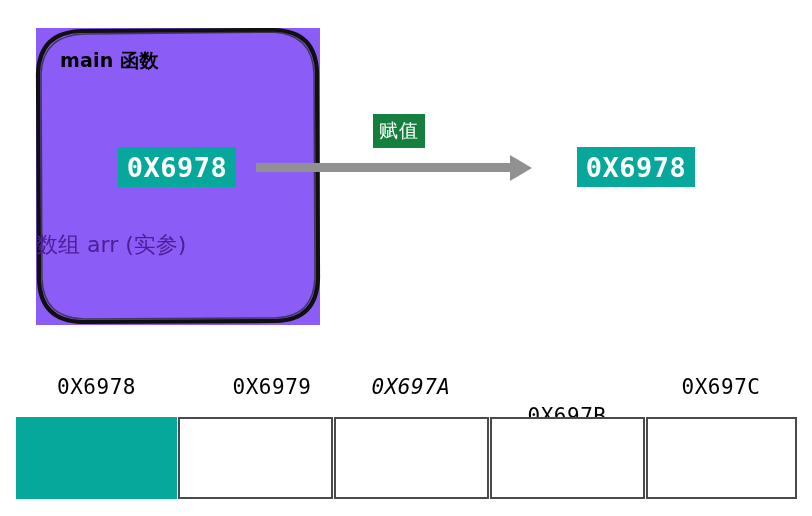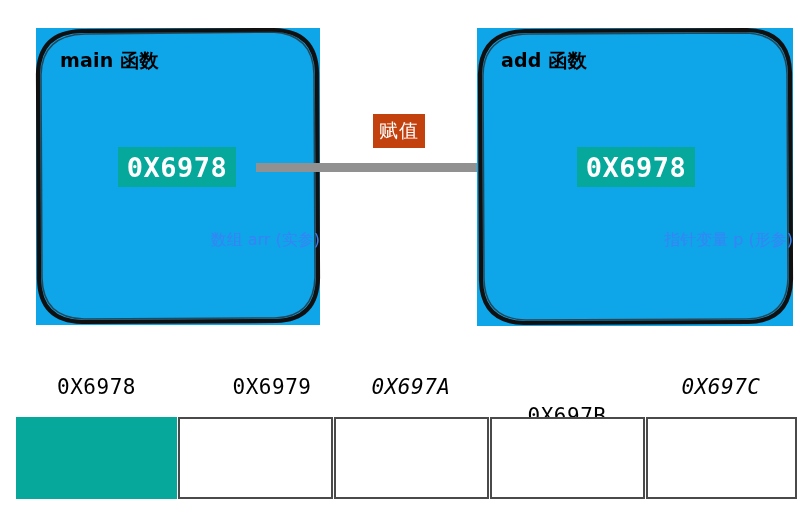--- a/index.html
+++ b/index.html
@@ -14,21 +14,21 @@
     position: relative;
     width: 812px;
     height: 516px;
     background: #ffffff;
     overflow: hidden;
   }
 
   
   .frame {
     position: absolute;
-    background: #0ea5e9;
+    background: #8b5cf6;
   }
   .frame svg {
     position: absolute;
     inset: 0;
     width: 100%;
     height: 100%;
     overflow: visible;
   }
   .frame-title {
     position: absolute;
@@ -54,45 +54,45 @@
     letter-spacing: 0.5px;
     line-height: 1;
     padding: 0 9px;
     box-sizing: border-box;
   }
 
   
   .caption {
     position: absolute;
     font-family: "DejaVu Sans", "Liberation Sans", sans-serif;
-    font-size: 16px;
-    color: #3b82f6;
+    font-size: 22px;
+    color: #4c1d95;
     white-space: nowrap;
-    text-align: right;
+    text-align: left;
   }
 
   
   .arrow-wrap {
     position: absolute;
   }
   .arrow-line {
     position: absolute;
     background: #919191;
   }
   .arrow-head {
     position: absolute;
     width: 0;
     height: 0;
     border-top: 13px solid transparent;
     border-bottom: 13px solid transparent;
     border-left: 22px solid #919191;
   }
   .arrow-label {
     position: absolute;
-    background: #c2410c;
+    background: #15803d;
     color: #ffffff;
     font-family: "DejaVu Sans", "Liberation Sans", sans-serif;
     font-size: 19px;
     line-height: 1;
     padding: 7px 6px 8px 6px;
     white-space: nowrap;
     letter-spacing: 1px;
   }
 
   
@@ -133,37 +133,29 @@
 
   <div class="caption" style="left:36px; top:230px; width:284px;">数组 arr (实参)</div>
 
   <div class="arrow-wrap" style="left:256px; top:150px; width:280px; height:40px;">
     <div class="arrow-line" style="left:0px; top:13px; width:256px; height:9px;"></div>
     <div class="arrow-head" style="left:254px; top:5px;"></div>
   </div>
 
   <div class="arrow-label" style="left:373px; top:114px;">赋值</div>
 
-  <div class="frame" style="left:477px; top:28px; width:316px; height:298px;">
-    <svg viewBox="0 0 316 298" preserveAspectRatio="none">
-      <path d="M48,3 L270,2 Q312,3 313,45 L314,251 Q313,293 271,294 L47,295 Q5,294 4,252 L3,46 Q4,4 48,3 Z" fill="none" stroke="#101010" stroke-width="4.2" stroke-linecap="round" stroke-linejoin="round"></path>
-      <path d="M51,6 L268,5 Q309,6 310,46 L311,250 Q310,290 270,291 L49,292 Q8,291 7,251 L6,47 Q7,7 51,6 Z" fill="none" stroke="#2a2a2a" stroke-width="1.5" stroke-linecap="round" stroke-linejoin="round" opacity="0.75"></path>
-    </svg>
-    <div class="frame-title" style="left:24px; top:20px;">add 函数</div>
-  </div>
 
   <div class="addr-badge" style="left:577px; top:147px; width:118px; height:40px;">0X6978</div>
 
-  <div class="caption" style="left:477px; top:230px; width:316px;">指针变量 p (形参)</div>
 
   <div class="mem-label" style="left:16px;  top:375px; width:161px;">0X6978</div>
   <div class="mem-label" style="left:194px; top:375px; width:156px;">0X6979</div>
   <div class="mem-label" style="left:333px; top:375px; width:156px;font-style:italic;">0X697A</div>
   <div class="mem-label" style="left:489px; top:375px; width:156px;margin-top:29px;">0X697B</div>
-  <div class="mem-label" style="left:645px; top:375px; width:152px;font-style:italic;">0X697C</div>
+  <div class="mem-label" style="left:645px; top:375px; width:152px;">0X697C</div>
 
   <div class="mem-cell filled" style="left:16px;  top:417px; width:161px; height:82px;"></div>
   <div class="mem-cell" style="left:178px; top:417px; width:155px; height:82px;"></div>
   <div class="mem-cell" style="left:334px; top:417px; width:155px; height:82px;"></div>
   <div class="mem-cell" style="left:490px; top:417px; width:155px; height:82px;"></div>
   <div class="mem-cell" style="left:646px; top:417px; width:151px; height:82px;"></div>
 
 </div>
 
 </body></html>

